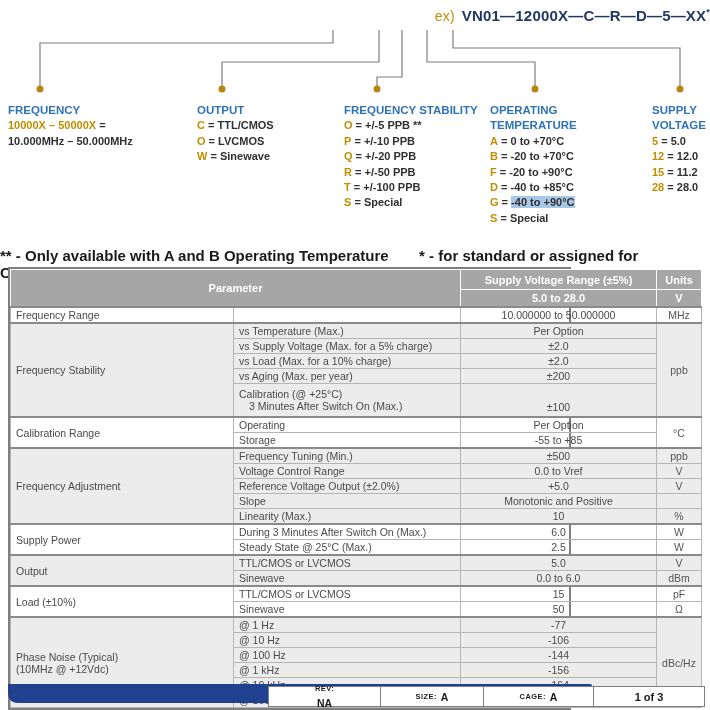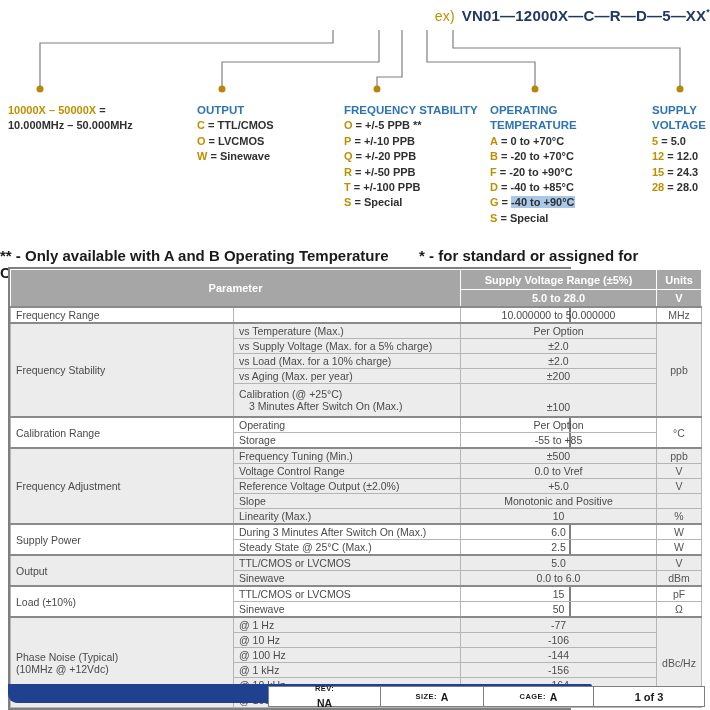--- a/index.html
+++ b/index.html
@@ -102,20 +102,21 @@
       <circle cx="40" cy="89" r="3.5"></circle>
       <circle cx="222" cy="89" r="3.5"></circle>
       <circle cx="377" cy="89" r="3.5"></circle>
       <circle cx="535" cy="89" r="3.5"></circle>
       <circle cx="680" cy="89" r="3.5"></circle>
     </g>
   </svg>
 
   <div class="legend" id="legend">
       <div class="legend-col lc0">
+        <div class="legend-heading">FREQUENCY</div>
         <div class="legend-line"><span class="code">10000X – 50000X</span><span> =</span></div>
         <div class="legend-line"><span>10.000MHz – 50.000MHz</span></div>
       </div>
       <div class="legend-col lc1">
         <div class="legend-heading">OUTPUT</div>
         <div class="legend-line"><span class="code">C</span><span> = TTL/CMOS</span></div>
         <div class="legend-line"><span class="code">O</span><span> = LVCMOS</span></div>
         <div class="legend-line"><span class="code">W</span><span> = Sinewave</span></div>
       </div>
       <div class="legend-col lc2">
@@ -133,21 +134,21 @@
         <div class="legend-line"><span class="code">B</span><span> = -20 to +70°C</span></div>
         <div class="legend-line"><span class="code">F</span><span> = -20 to +90°C</span></div>
         <div class="legend-line"><span class="code">D</span><span> = -40 to +85°C</span></div>
         <div class="legend-line"><span class="code">G</span><span> = </span><span class="hl">-40 to +90°C</span></div>
         <div class="legend-line"><span class="code">S</span><span> = Special</span></div>
       </div>
       <div class="legend-col lc4">
         <div class="legend-heading">SUPPLY VOLTAGE</div>
         <div class="legend-line"><span class="code">5</span><span> = 5.0</span></div>
         <div class="legend-line"><span class="code">12</span><span> = 12.0</span></div>
-        <div class="legend-line"><span class="code">15</span><span> = 24.3</span></div>
+        <div class="legend-line"><span class="code">15</span><span> = 11.2</span></div>
         <div class="legend-line"><span class="code">28</span><span> = 28.0</span></div>
       </div>
     </div>
 
   <div class="footnotes">
     <span>** - Only available with A and B Operating Temperature Options.</span>
     <span>* - for standard or assigned for customization.</span>
   </div>
 
   <div class="spec-table-wrap">

